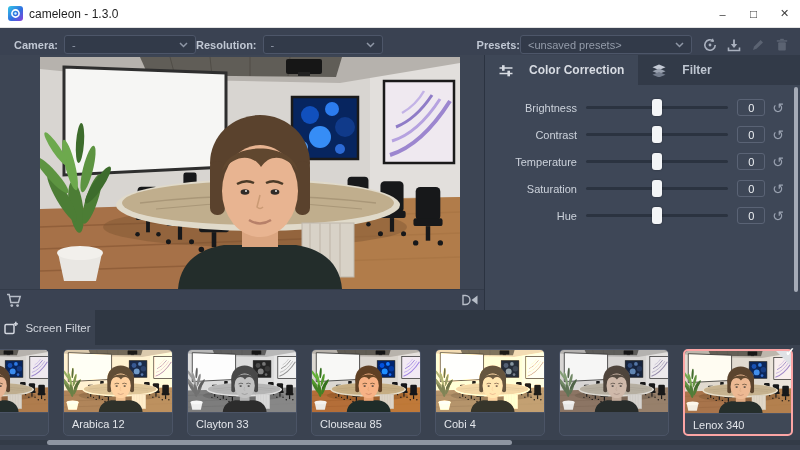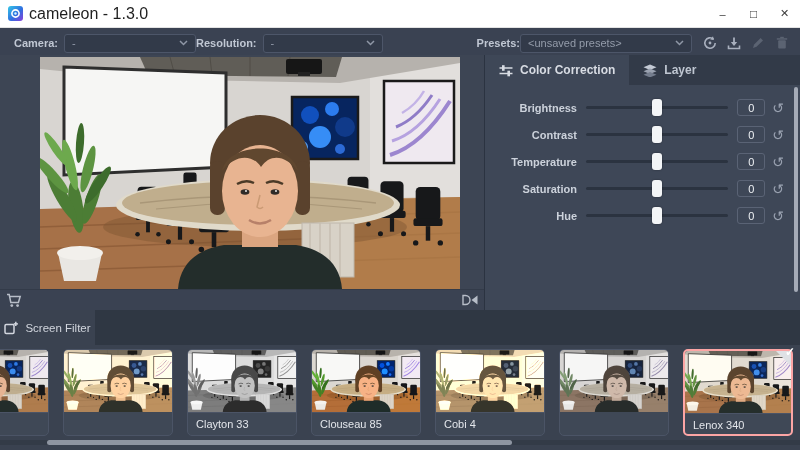--- a/index.html
+++ b/index.html
@@ -3,50 +3,50 @@
 <meta charset="utf-8">
 <style>
   html,body{margin:0;padding:0;}
   body{width:800px;height:450px;overflow:hidden;position:relative;
        background:#3a4252;font-family:"Liberation Sans",sans-serif;
        -webkit-font-smoothing:antialiased;}
   
   .titlebar{position:absolute;top:0;left:0;right:0;height:28px;background:#ffffff;
             display:flex;align-items:center;border-bottom:1px solid #e3e3e3;box-sizing:border-box;}
   .app-icon{margin-left:8px;width:15px;height:15px;flex:0 0 auto;}
-  .title-text{margin-left:6px;font-size:16px;color:#1f1f1f;}
+  .title-text{margin-left:6px;font-size:12px;color:#1f1f1f;}
   .win-controls{margin-left:auto;display:flex;height:100%;}
   .win-btn{width:31px;height:100%;display:flex;align-items:center;justify-content:center;
            font-size:11px;color:#3c3c3c;}
   .win-btn.max{font-size:12px;}
   
   .toolbar{position:absolute;top:28px;left:0;right:0;height:35px;background:#3a4252;
-           display:flex;align-items:center;border-bottom:5px solid #7dd3fc;box-sizing:border-box;}
+           display:flex;align-items:center;border-bottom:2px solid #7dd3fc;box-sizing:border-box;}
   .tb-label{font-size:11px;font-weight:bold;color:#c0c7d3;}
   .select{height:17px;background:#323a49;border:1px solid #4d5669;border-radius:3px;
           display:flex;align-items:center;font-size:11px;color:#949caa;padding:0 7px;box-sizing:content-box;}
   .select .chev{margin-left:auto;display:flex;}
   .icon-btn{display:flex;align-items:center;justify-content:center;width:20px;height:20px;color:#a9b0be;}
   .icon-btn.disabled{color:#5b6372;}
   
   .preview{position:absolute;top:55px;left:0;width:484px;height:234px;background:#3d4554;}
   .preview-img{position:absolute;left:40px;top:2px;width:420px;height:232px;overflow:hidden;background:#d8d5d1;}
   .preview-img svg{width:100%;height:100%;display:block;}
   .statusbar{position:absolute;top:289px;left:0;width:484px;height:21px;background:#3a4252;
              display:flex;align-items:center;border-top:1px solid #333b49;box-sizing:border-box;}
   .vdivider{position:absolute;top:55px;left:484px;width:1px;height:255px;background:#2b3341;}
   
   .right-panel{position:absolute;top:55px;left:485px;right:0;height:255px;background:#3e4757;}
   .tabbar{height:30px;background:#323a48;display:flex;}
-  .tab{display:flex;align-items:center;gap:7px;padding:0 14px;font-size:12px;font-weight:bold;
+  .tab{display:flex;align-items:center;gap:16px;padding:0 14px;font-size:12px;font-weight:bold;
        color:#bfc6d1;height:100%;}
   .tab.active{background:#3e4757;color:#d8dce3;}
   .sliders{padding-top:9px;}
   .slider-row{display:flex;align-items:center;height:27px;padding-right:16px;}
-  .slider-label{width:92px;text-align:right;font-size:11px;font-weight:bold;color:#ccd2db;flex:0 0 auto;}
+  .slider-label{width:92px;text-align:right;font-size:11px;font-weight:normal;color:#ccd2db;flex:0 0 auto;}
   .slider-track-wrap{flex:1;margin:0 9px;position:relative;height:17px;}
   .track{position:absolute;top:7px;left:0;right:0;height:3px;background:#2b3340;border-radius:2px;}
   .handle{position:absolute;top:0;left:50%;margin-left:-5px;width:10px;height:17px;
           background:#f3f5f7;border-radius:3px;box-shadow:0 0 2px rgba(0,0,0,.4);}
   .value-box{width:26px;height:15px;border:1px solid #5a6375;border-radius:3px;color:#eef1f4;
              font-size:11px;display:flex;align-items:center;justify-content:center;flex:0 0 auto;}
   .reset{margin-left:7px;color:#99a1b0;font-size:14px;line-height:1;flex:0 0 auto;}
   .vscroll{position:absolute;right:2px;top:32px;width:4px;height:205px;background:#a5abb7;border-radius:2px;}
   
   .filter-tabbar{position:absolute;top:310px;left:0;right:0;height:35px;background:#2f3743;}
@@ -306,21 +306,21 @@
           <rect x="8.4" y="6.7" width="2.6" height="5.6" fill="#d8dce3"></rect>
         </svg>
       <span>Color Correction</span>
     </div>
     <div class="tab">
       <svg width="14" height="13" viewBox="0 0 14 13">
           <polygon points="7,0.5 13.5,3.2 7,5.9 0.5,3.2" fill="#c3c9d4"></polygon>
           <polygon points="7,4.5 13.5,7.2 7,9.9 0.5,7.2" fill="#9aa2b0"></polygon>
           <polygon points="7,8 13.5,10.7 7,13.4 0.5,10.7" fill="#747d8d"></polygon>
         </svg>
-      <span>Layer</span>
+      <span>Filter</span>
     </div>
   </div>
   <div class="sliders" id="sliders">
       <div class="slider-row">
         <span class="slider-label">Brightness</span>
         <div class="slider-track-wrap">
           <div class="track"></div>
           <div class="handle"></div>
         </div>
         <div class="value-box">0</div>
@@ -633,20 +633,21 @@
       <path d="M226,126 q8,-4 17,1" stroke="#4a3a28" stroke-width="2.5" fill="none"></path>
       <ellipse cx="205" cy="135" rx="4.4" ry="2.7" fill="#2f2b28"></ellipse>
       <ellipse cx="235" cy="135" rx="4.4" ry="2.7" fill="#2f2b28"></ellipse>
       <circle cx="206" cy="134" r="0.9" fill="#ffffff"></circle>
               <circle cx="236" cy="134" r="0.9" fill="#ffffff"></circle>
       <path d="M220,138 l-3,12 q3,3 6,0" stroke="#c89a76" stroke-width="1.5" fill="none"></path>
       <path d="M209,163 q11,7 22,0" stroke="#b5806b" stroke-width="2.5" fill="none"></path>
     </g>
   </svg>
         </div>
+        <div class="name">Arabica 12</div>
       </div>
     </div>
     <div class="card-wrap" style="left: 187px;">
       <div class="card">
         <div class="thumb">
           <svg viewBox="0 0 420 232" preserveAspectRatio="xMidYMid slice" style="filter: grayscale(1) brightness(1.03);">
     <rect width="420" height="232" fill="#d8d5d1"></rect>
     <polygon points="330,0 420,0 420,160 330,150" fill="#e2dfdc"></polygon>
     <polygon points="0,0 420,0 420,6 300,26 100,22 0,12" fill="#b6b2ad"></polygon>
     <polygon points="100,0 302,0 296,20 108,18" fill="#605d57"></polygon>

